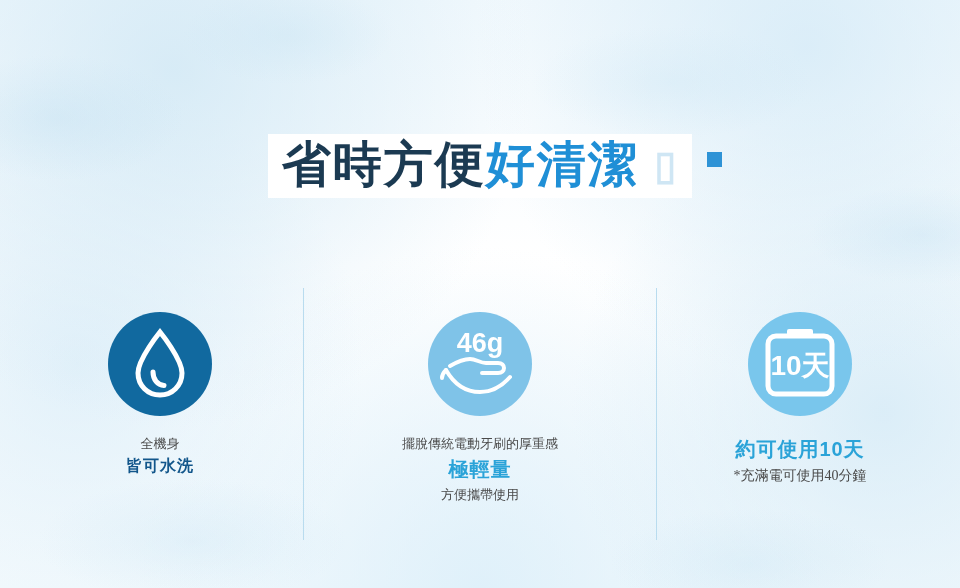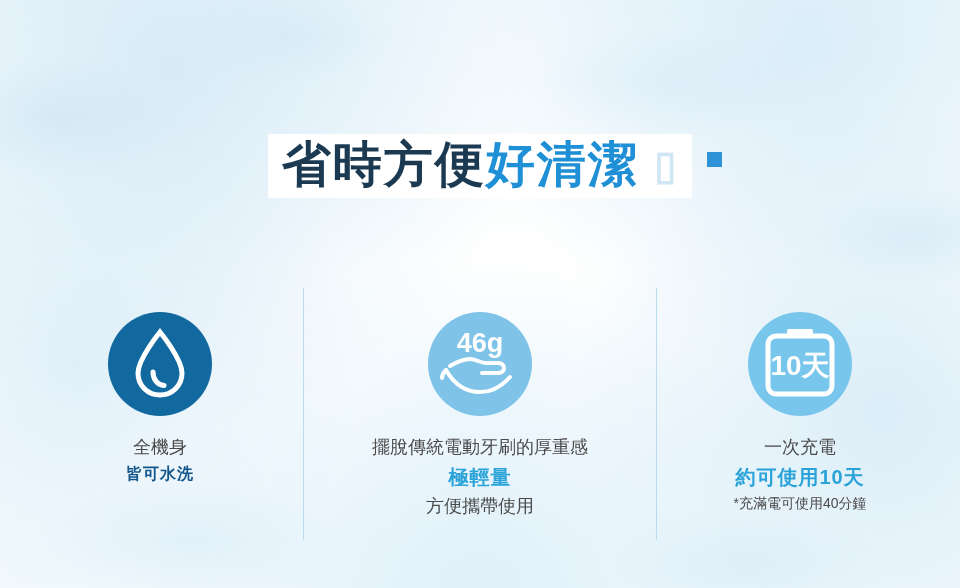--- a/index.html
+++ b/index.html
@@ -128,31 +128,32 @@
     font-size: 17px;
   }
   .cap-dark-bold {
     color: #12568b;
     font-weight: bold;
     font-size: 16px;
     letter-spacing: 1px;
   }
   .cap-grey {
     color: #4a4a4a;
-    font-size: 18px;
+    font-size: 13px;
   }
   .cap-teal-bold {
     color: #2aa3d8;
     font-weight: bold;
     font-size: 20px;
     letter-spacing: 1px;
   }
   .cap-small {
     color: #4a4a4a;
     font-size: 14px;
+    font-family: Liberation Serif, serif;
   }
   .cap-line { display: block; }
 </style>
 </head>
 <body>
 
 <div id="page">
   <div id="texture"></div>
 
   <div id="headline-band"></div>
@@ -199,20 +200,19 @@
 
     <div class="col">
         <div class="circle circle-lite">
         <svg width="86" height="78" viewBox="0 0 86 78" aria-hidden="true">
           <rect x="30" y="4" width="26" height="7" rx="2" fill="#ffffff"></rect>
           <rect x="11" y="11" width="64" height="58" rx="8" fill="none" stroke="#ffffff" stroke-width="5"></rect>
           <text x="43" y="50" text-anchor="middle" font-family="Liberation Sans, sans-serif" font-size="28" font-weight="bold" fill="#ffffff">10天</text>
         </svg>
       </div>
       <div class="caption">
-        <span class="cap-line cap-grey">一次充電</span>
         <span class="cap-line cap-teal-bold">約可使用10天</span>
         <span class="cap-line cap-small">*充滿電可使用40分鐘</span>
       </div>
     </div>
 
   </div>
 </div>
 
 </body></html>

